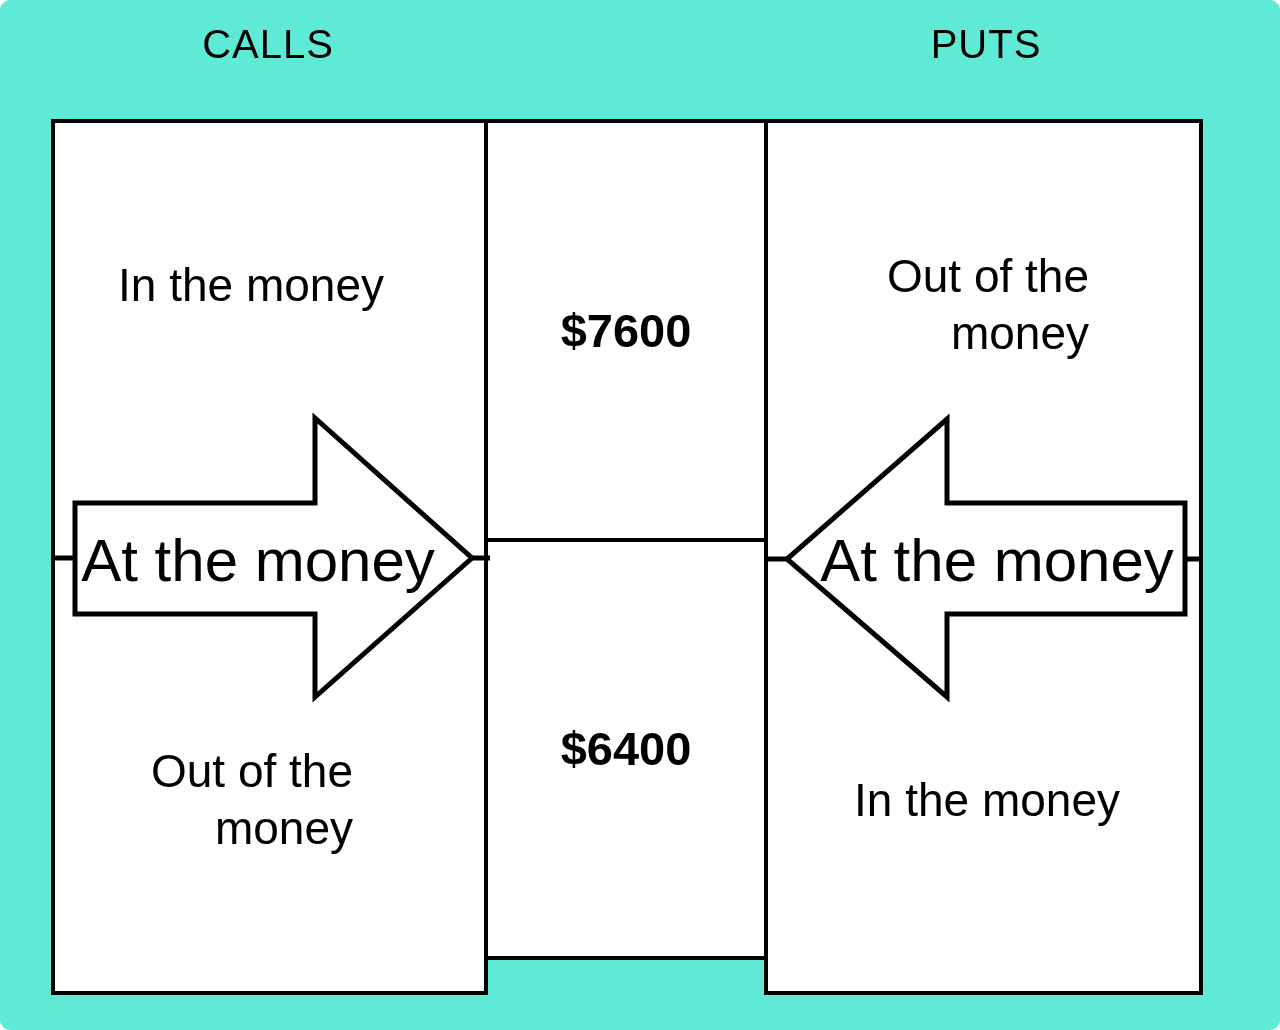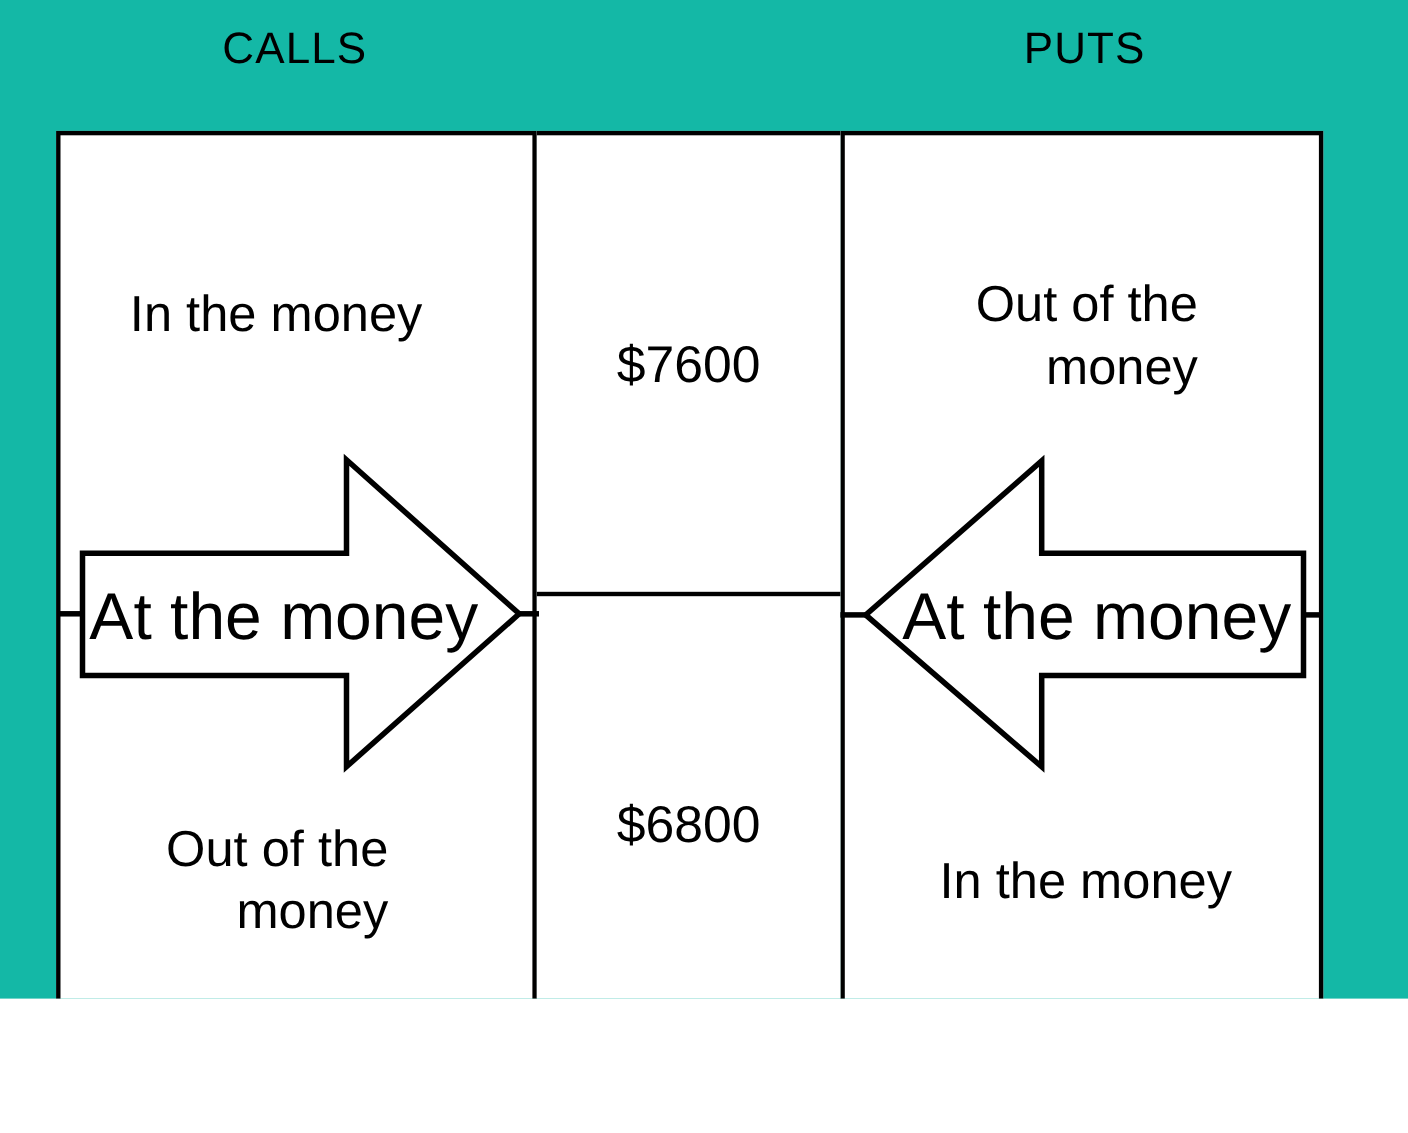--- a/index.html
+++ b/index.html
@@ -1,37 +1,39 @@
 <!DOCTYPE html>
 <html><head>
 <meta charset="utf-8">
 <style>
   html, body { margin:0; padding:0; background:#ffffff; }
   .canvas {
-    position:relative; width:1280px; height:908px;
-    background:#14b8a6; color:#000000;
+    position:relative; width:1280px; height:1030px;
+    background:#5eead4; color:#000000;
     font-family:"Liberation Sans", sans-serif;
     overflow:hidden;
+    border-radius:10px;
   }
   .title {
     position:absolute; display:flex; align-items:center; justify-content:center;
     font-size:40px; font-weight:400; letter-spacing:1px;
   }
   .box {
     position:absolute; border:4px solid #000; box-sizing:border-box; background:#ffffff;
   }
   .strikes {
     position:absolute; left:488px; top:119px; width:276px; height:841px;
     border-top:4px solid #000; box-sizing:border-box;
     display:flex; flex-direction:column; background:#ffffff;
   }
   .strike-cell {
     flex:1; border-bottom:4px solid #000; box-sizing:border-box;
     display:flex; align-items:center; justify-content:center;
     font-size:47px;
+    font-weight:bold;
   }
   .overlay {
     position:absolute; left:0; top:0; pointer-events:none;
   }
   .label {
     position:absolute; display:flex; align-items:center; justify-content:center;
     text-align:right; font-size:46px; line-height:57px; white-space:pre-line;
   }
   .arrow-label { font-size:60px; }
 </style>
@@ -45,21 +47,21 @@
 
   <div class="box" style="left:51px; top:119px; width:437px; height:876px;"></div>
 
   <div class="box" style="left:764px; top:119px; width:439px; height:876px;"></div>
 
   <div class="strikes">
     <div class="strike-cell">
       <span>$7600</span>
     </div>
     <div class="strike-cell">
-      <span>$6800</span>
+      <span>$6400</span>
     </div>
   </div>
 
   <svg class="overlay" width="1280" height="1030" viewBox="0 0 1280 1030">
 
     <line x1="53" y1="558" x2="78" y2="558" stroke="#000" stroke-width="5"></line>
     <line x1="468" y1="558" x2="490" y2="558" stroke="#000" stroke-width="5"></line>
 
     <polygon points="75,503 315,503 315,418 472,558 315,697 315,614 75,614" fill="#ffffff" stroke="#000000" stroke-width="5"></polygon>
 

